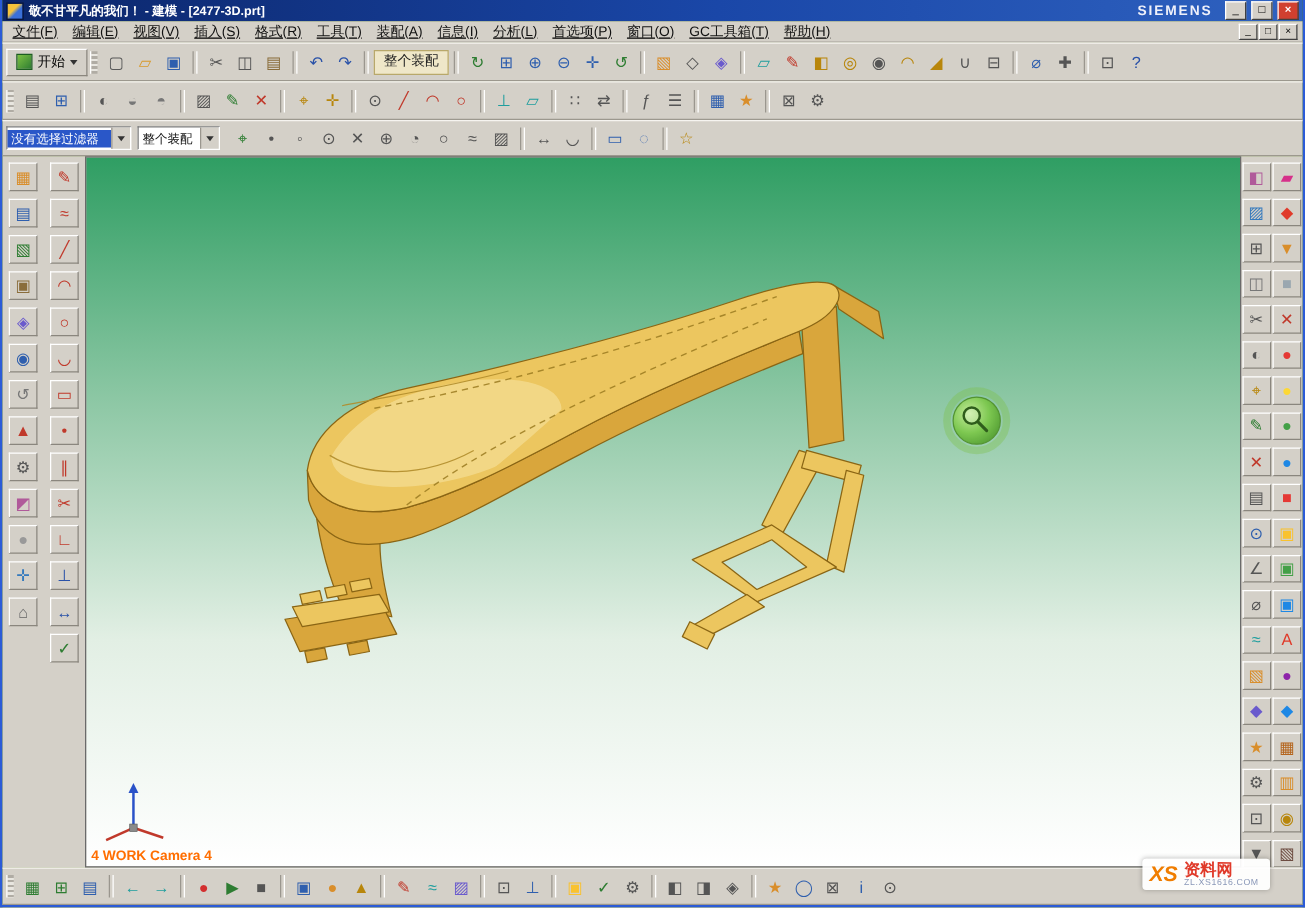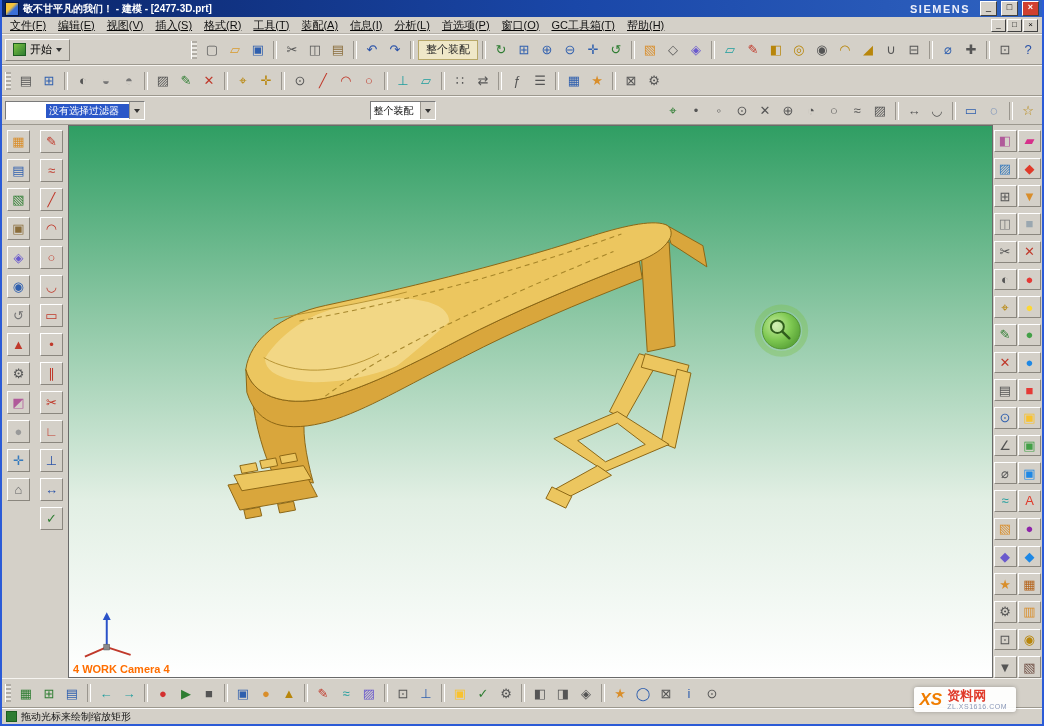--- a/index.html
+++ b/index.html
@@ -19,41 +19,41 @@
 
   
   .menubar{height:16px;flex:0 0 16px;display:flex;align-items:center;font-size:11px;padding:0 2px;
            background:#d4d0c8;border-bottom:1px solid #b4b0a8;}
   .menu-items{display:flex;align-items:center;text-decoration:underline;}
   .menu-item{padding:0 6px;white-space:nowrap;color:#111;}
   .mdi{margin-left:auto;display:flex;gap:1px;padding-right:2px;}
   .mdi .tb-btn{width:13px;height:11px;font-size:8px;line-height:9px;}
 
   
-  .toolbar-row{height:27px;flex:0 0 27px;display:flex;align-items:center;padding:1px 3px;gap:12px;
-               background:#d4d0c8;border-top:1px solid #f6f4f0;border-bottom:1px solid #9c988e;justify-content:space-between;}
+  .toolbar-row{height:27px;flex:0 0 27px;display:flex;align-items:center;padding:1px 3px;gap:2px;
+               background:#d4d0c8;border-top:1px solid #f6f4f0;border-bottom:1px solid #9c988e;}
   .toolbar-row.selbar{height:25px;flex:0 0 25px;}
   .toolbar-row.bottom{height:26px;flex:0 0 26px;}
   .strip{display:flex;align-items:center;gap:1px;}
   .tbtn{width:20px;height:20px;display:inline-flex;align-items:center;justify-content:center;
         font-size:13px;line-height:1;border:1px solid transparent;cursor:default;}
   .tbtn.txt{width:auto;height:18px;padding:0 7px;font-size:11px;color:#222;background:#efe7c8;
             border:1px solid #b8a86a;white-space:nowrap;}
   .sep{width:2px;height:18px;border-left:1px solid #9a968e;border-right:1px solid #ffffff;margin:0 3px;}
   .grip{width:5px;height:18px;margin-right:3px;
         background:repeating-linear-gradient(180deg,#b0aca4 0 2px,#e8e6e0 2px 4px);border-left:1px solid #fff;}
   .start-btn{display:inline-flex;align-items:center;gap:4px;height:20px;padding:0 7px;font-size:11px;
              background:#d4d0c8;border:1px solid;border-color:#fff #8a867e #8a867e #fff;cursor:default;}
   .start-icon{width:11px;height:11px;background:linear-gradient(135deg,#7dc242,#2e7d32);border:1px solid #1c5e20;}
   .caret{display:inline-block;width:0;height:0;border-left:3px solid transparent;border-right:3px solid transparent;border-top:4px solid #333;}
 
   
   .combo{height:17px;display:inline-flex;align-items:center;background:#fff;
          border:1px solid;border-color:#7a7a7a #ffffff #ffffff #7a7a7a;font-size:10px;}
-  .combo.c1{width:98px;padding-left:40px;}
+  .combo.c1{width:98px;}
   .combo.c2{width:64px;margin-left:3px;margin-right:5px;}
   .combo-val{flex:1;padding:0 3px;white-space:nowrap;overflow:hidden;color:#111;}
   .combo-val.hl{background:#2a57c8;color:#fff;}
   .combo-btn{width:14px;height:100%;display:flex;align-items:center;justify-content:center;
              background:#d4d0c8;border-left:1px solid #9a968e;}
 
   
   .main{flex:1;display:flex;min-height:0;background:#d4d0c8;}
   .dock-left{width:66px;flex:0 0 66px;display:flex;}
   .dock-right{width:49px;flex:0 0 49px;display:flex;}
@@ -432,24 +432,20 @@
         <span class="tbtn" style="color: rgb(85, 85, 85);">◈</span>
         <span class="sep"></span>
         <span class="tbtn" style="color: rgb(217, 142, 43);">★</span>
         <span class="tbtn" style="color: rgb(47, 95, 174);">◯</span>
         <span class="tbtn" style="color: rgb(85, 85, 85);">⊠</span>
         <span class="tbtn" style="color: rgb(47, 95, 174);">i</span>
         <span class="tbtn" style="color: rgb(85, 85, 85);">⊙</span>
       </span>
   </div>
 
-  <div class="statusbar">
-    <span class="status-icon"></span>
-    <span>拖动光标来绘制缩放矩形</span>
-  </div>
 
   <div class="watermark">
     <span class="wm-logo">XS</span>
     <span class="wm-col">
       <span class="wm-name">资料网</span>
       <span class="wm-url">ZL.XS1616.COM</span>
     </span>
   </div>
 
 </div>

